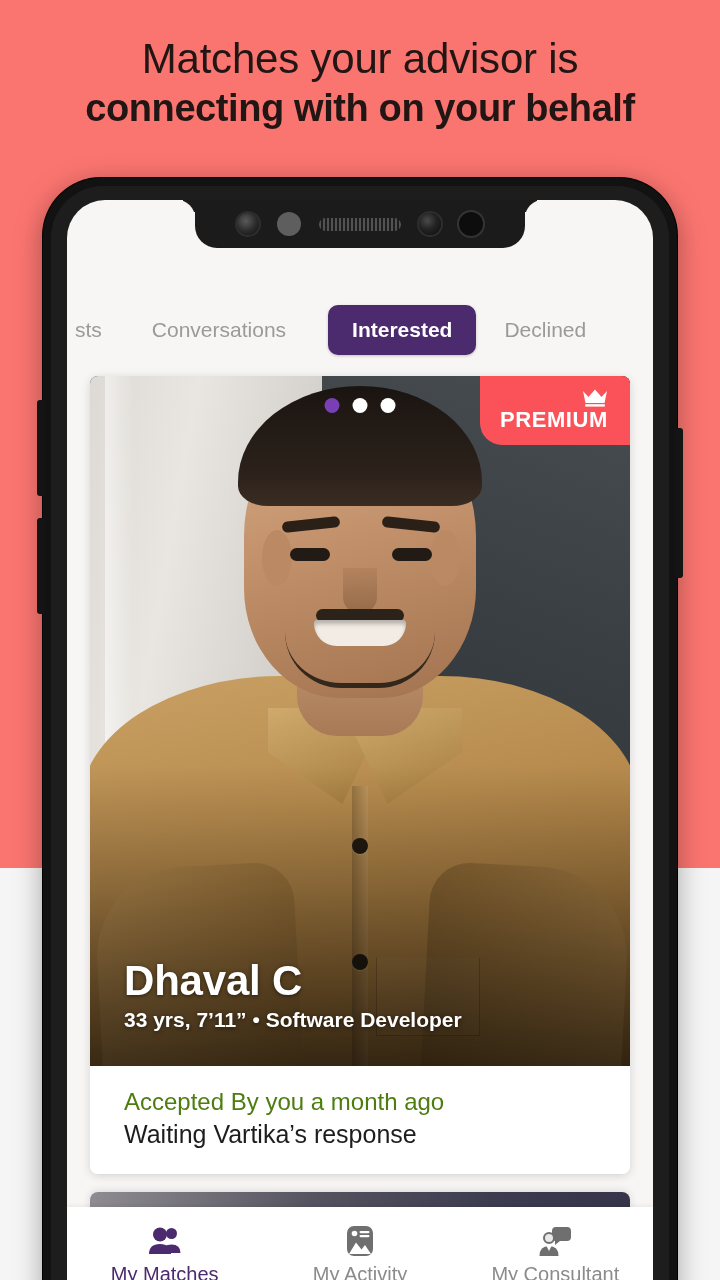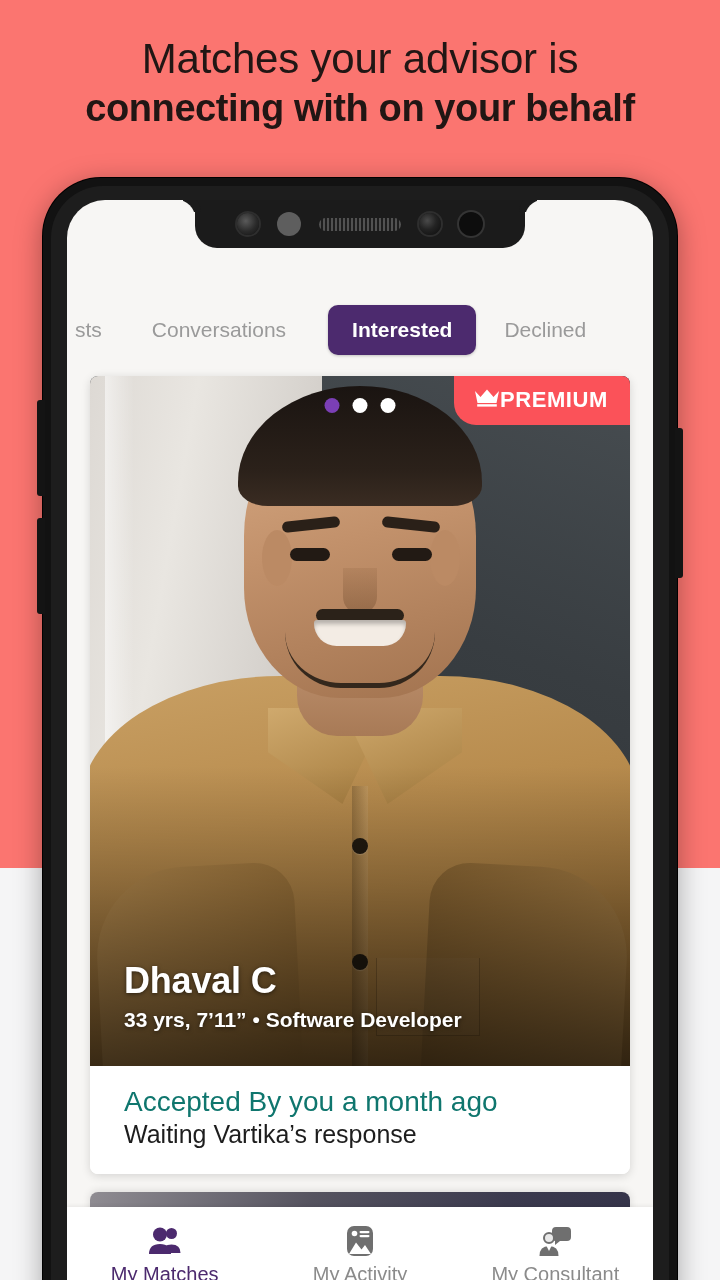--- a/index.html
+++ b/index.html
@@ -273,41 +273,42 @@
   }
   .dot { width:15px; height:15px; border-radius:50%; background:#ffffff; }
   .dot.on { background:#7b3fb5; }
 
   
   .premium {
     position:absolute; right:0; top:0;
     background:#fb5259; color:#fff;
     border-radius:0 0 0 22px;
     padding:11px 22px 12px 20px;
-    display:flex; align-items:flex-start; gap:0;
+    display:flex; align-items:flex-end; gap:0;
     z-index:7;
+    flex-direction:column;
   }
   .premium .label { font-size:22px; font-weight:700; letter-spacing:.6px; }
   .crown { display:block; }
 
   
   .nameblock {
     position:absolute; left:34px; bottom:30px; z-index:6; color:#fff;
     text-shadow:0 1px 4px rgba(0,0,0,.55);
   }
-  .nameblock .nm { font-size:36px; font-weight:700; line-height:46px; letter-spacing:-.2px; }
+  .nameblock .nm { font-size:42px; font-weight:700; line-height:46px; letter-spacing:-.2px; }
   .nameblock .l1, .nameblock .l2 {
     font-size:21px; font-weight:700; line-height:32px;
   }
 
   
   .status {
     background:#fff; padding:20px 34px 24px;
   }
-  .status .s1 { font-size:28px; color:#0f766e; line-height:32px; }
+  .status .s1 { font-size:24px; color:#4d7c0f; line-height:32px; }
   .status .s2 { font-size:25px; color:#1d1d1d; line-height:32px; }
 
   
   .card2 {
     width:540px; margin:18px auto 0;
     height:60px; border-radius:8px 8px 0 0;
     background:linear-gradient(110deg,#8f8c92 0%,#55535f 40%,#3b3a4e 75%,#343349 100%);
     box-shadow:0 -1px 8px rgba(0,0,0,.12);
   }
 

